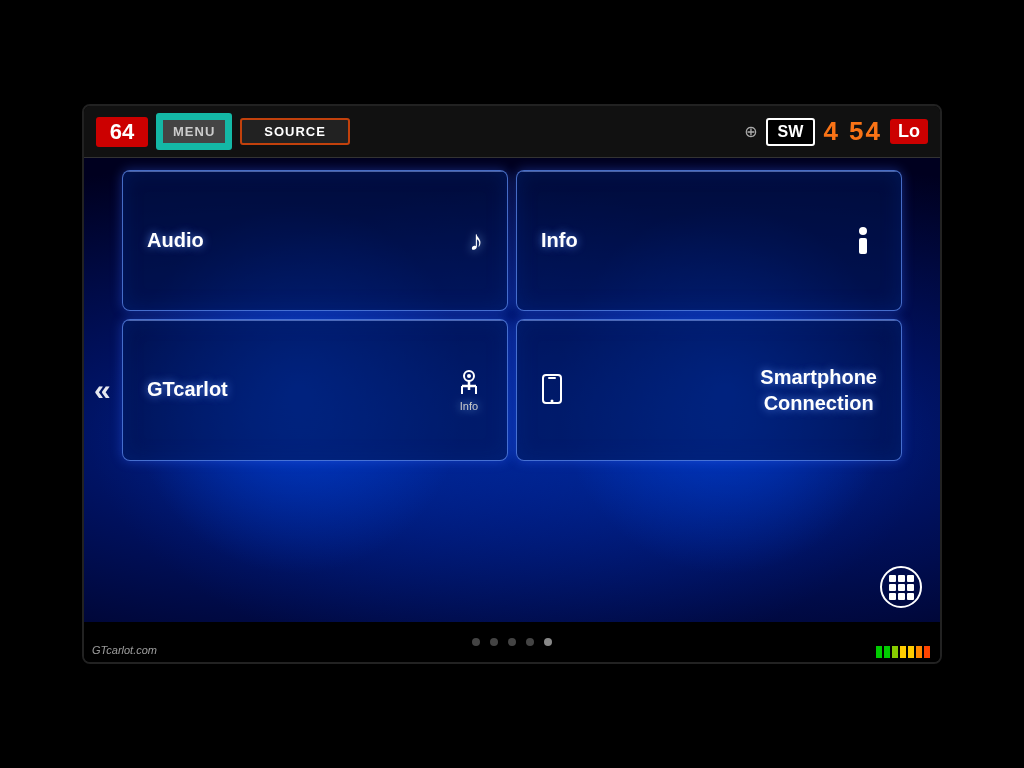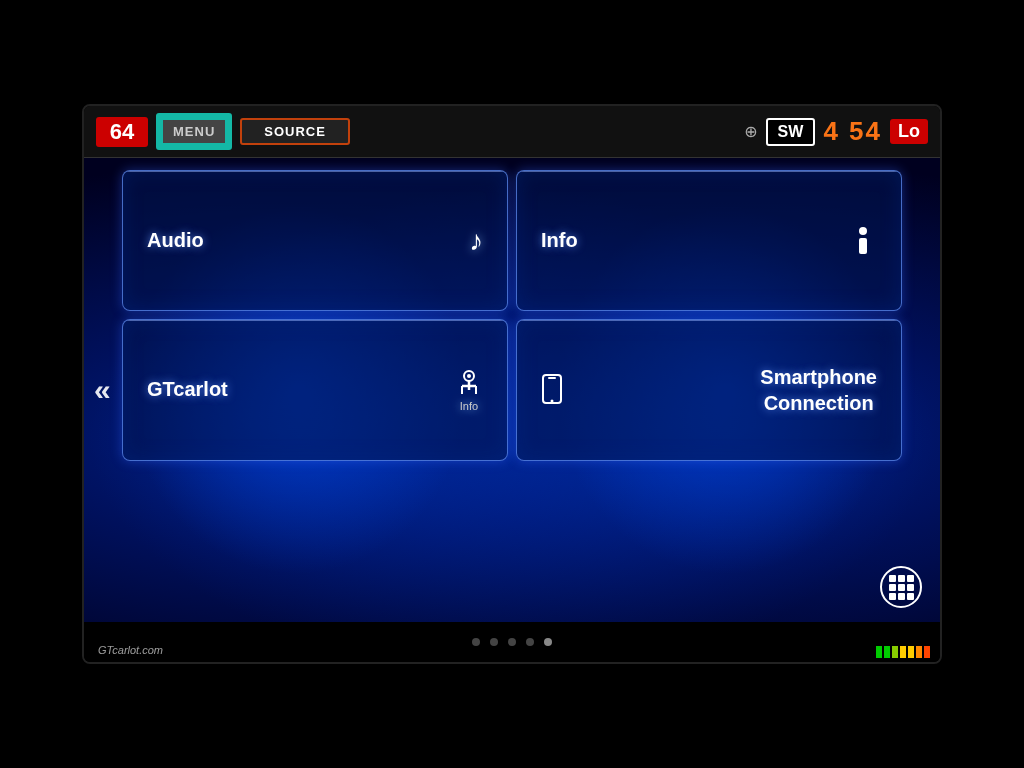--- a/index.html
+++ b/index.html
@@ -265,21 +265,21 @@
     }
 
     .dot.active {
       background: #888;
     }
 
     
     .watermark {
       position: absolute;
       bottom: 6px;
-      left: 14px;
+      left: 8px;
       color: #fff;
       font-size: 11px;
       opacity: 0.6;
       font-style: italic;
     }
 
     
     .color-bar {
       position: absolute;
       bottom: 4px;

